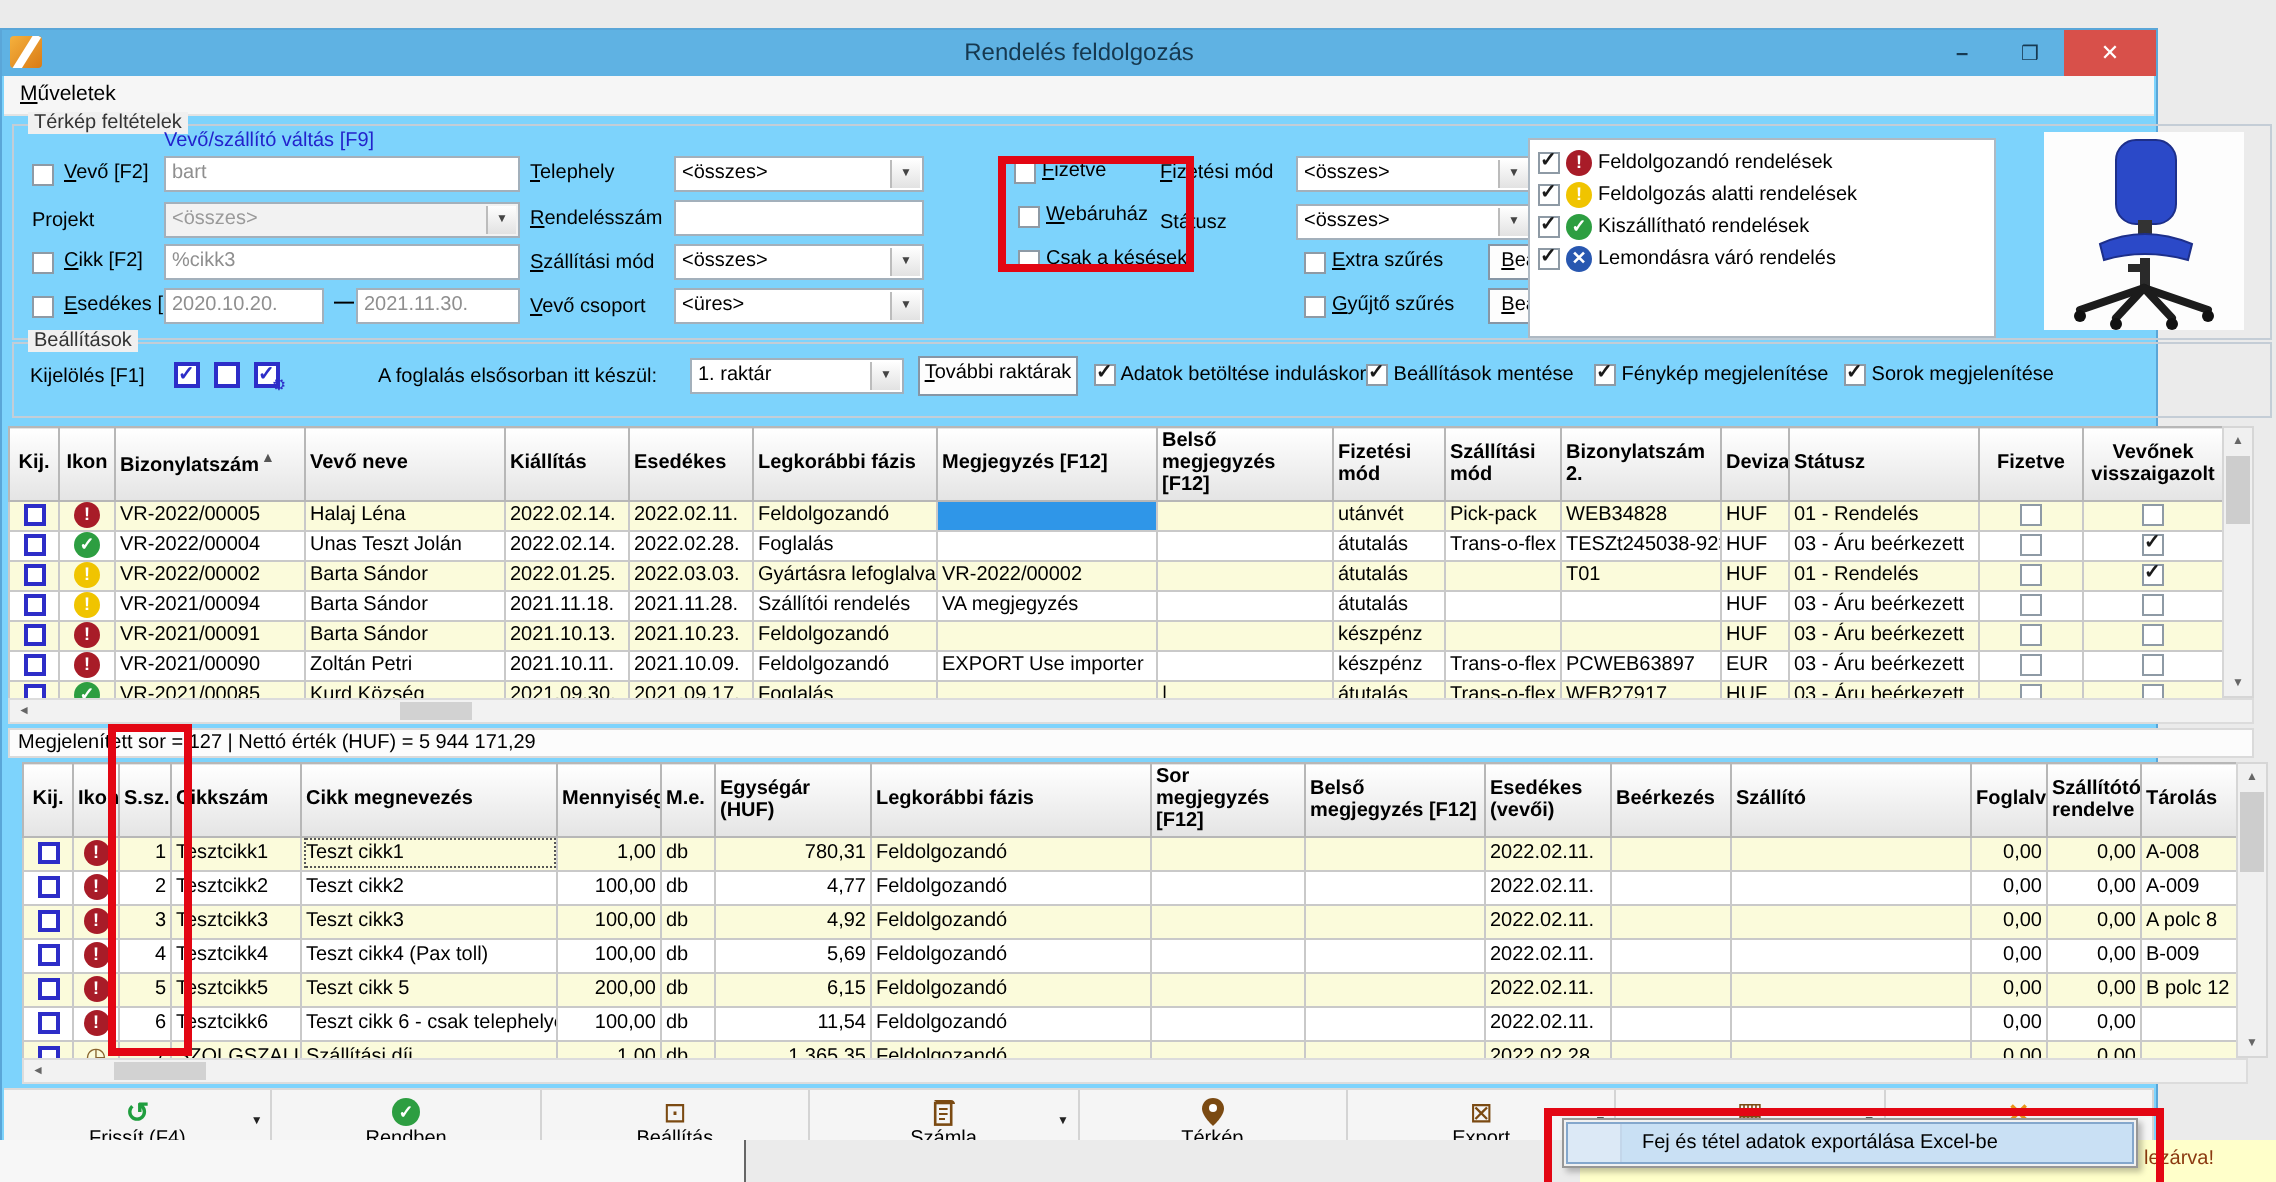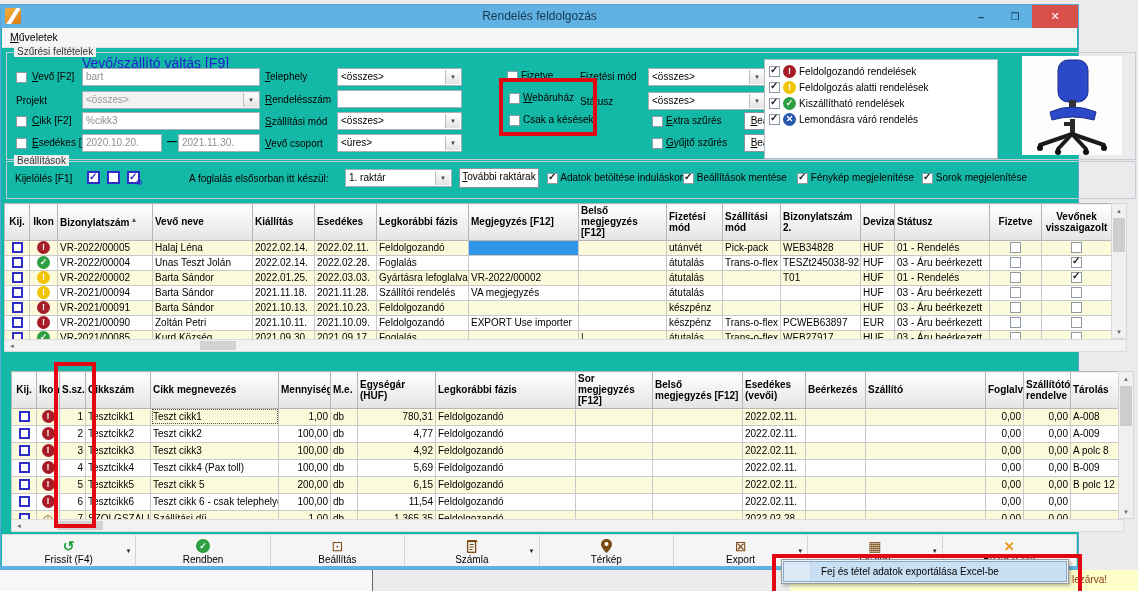--- a/index.html
+++ b/index.html
@@ -1,19 +1,19 @@
 <!DOCTYPE html>
 <html style="--rowalt: #fbfbdb; --titlebar: #5fb2e3;"><head>
 <meta charset="utf-8">
 <style>
   html,body{margin:0;padding:0}
   body{width:1138px;height:591px;position:relative;overflow:hidden;
        font-family:"Liberation Sans",sans-serif;font-size:10px;background:#ebebeb;color:#000}
   
-  .window{position:absolute;left:0;top:4px;width:1079px;height:566px;background:#14b8a6;
+  .window{position:absolute;left:0;top:14px;width:1079px;height:566px;background:#7dd3fc;
           border:1px solid #5aa6d8;box-sizing:border-box}
   .window::after{content:"";position:absolute;left:0;right:0;bottom:0;height:3px;background:#5fb2e3}
   .titlebar{position:absolute;left:0;top:0;right:0;height:23px;background:var(--titlebar,#5fb2e3)}
   .title{position:absolute;left:0;right:0;top:4px;text-align:center;color:#16384f;font-size:12px}
   .app-icon{position:absolute;left:4px;top:3px;width:16px;height:16px;border-radius:2px;
             background:linear-gradient(135deg,#f5b13d,#d97b16);overflow:hidden}
   .app-icon::after{content:"";position:absolute;left:6px;top:-2px;width:4px;height:22px;
             background:#fff;transform:rotate(32deg)}
   .win-btns{position:absolute;right:0;top:0;height:23px;display:flex}
   .win-btn{width:34px;height:23px;display:flex;align-items:center;justify-content:center;
@@ -23,21 +23,21 @@
   .ic-max::before{content:"❒";font-size:10px}
   .ic-x::before{content:"✕"}
   .menubar{position:absolute;left:1px;right:1px;top:23px;height:19px;background:#f6f6f6;
            border-bottom:1px solid #e3e3e3}
   .menu-item{display:inline-block;padding:3px 8px;font-size:10.5px}
   .hot::first-letter{text-decoration:underline}
   
   .group{position:absolute;border:1px solid #c4cdd6}
   .group-label{position:absolute;top:-7px;left:7px;background:#f0f0f0;padding:0 3px;font-size:10px;color:#333}
   .lbl{position:absolute;white-space:nowrap;font-size:10px}
-  .link{position:absolute;color:#2222cc;font-size:14px;white-space:nowrap;cursor:pointer}
+  .link{position:absolute;color:#2222cc;font-size:10px;white-space:nowrap;cursor:pointer}
   .input,.combo{position:absolute;height:18px;box-sizing:border-box;background:#fff;
         border:1px solid #a3b0bb;font-size:10px;line-height:16px;padding:0 3px;white-space:nowrap;overflow:hidden}
   .input.grey{color:#8f8f8f}
   .combo{padding-right:17px}
   .combo .arrow{position:absolute;right:1px;top:1px;bottom:1px;width:14px;
         background:linear-gradient(#fefefe,#e2e2e2);border-left:1px solid #bcbcbc;
         display:flex;align-items:center;justify-content:center}
   .combo .arrow::before{content:"▼";font-size:6px;color:#444}
   .combo.disabled{background:#f2f2f2;color:#9a9a9a}
   .cb{display:inline-block;width:11px;height:11px;background:#fff;border:1px solid #8e9aa5;
@@ -116,21 +116,21 @@
       <span class="win-btn ic-min"></span>
       <span class="win-btn ic-max"></span>
       <span class="win-btn close ic-x"></span>
     </span>
   </div>
   <div class="menubar">
     <span class="menu-item hot">Műveletek</span>
   </div>
 
   <div class="group" style="left:5px;top:47px;width:1128px;height:106px">
-    <span class="group-label">Szűrési feltételek</span>
+    <span class="group-label">Térkép feltételek</span>
 
     <span class="link" style="left:75px;top:2px">Vevő/szállító váltás [F9]</span>
 
     <span class="cb abs" style="left:9px;top:19px"></span>
     <span class="lbl hot" style="left:25px;top:18px">Vevő [F2]</span>
     <span class="input grey" style="left:75px;top:15px;width:178px">bart</span>
 
     <span class="lbl" style="left:9px;top:42px">Projekt</span>
     <span class="combo disabled" style="left:75px;top:38px;width:178px"><span>&lt;összes&gt;</span><span class="arrow"></span></span>
 
@@ -405,20 +405,21 @@
       <span class="sa sa-up"></span>
       <span class="sa sa-dn"></span>
       <span class="vthumb" style="top:14px"></span>
     </div>
   </div>
   <div class="hscroll" style="left:3px;top:334px;width:1123px">
     <span class="sa-l"></span>
     <span class="hthumb" style="left:195px;width:36px"></span>
   </div>
 
+  <div class="summary" style="left:3px;top:349px;width:1123px;height:15px">Megjelenített sor = 127 | Nettó érték (HUF) = 5 944 171,29</div>
 
   <div class="twrap" id="items-wrap" style="left:10px;top:366px;width:1123px;height:148px">
       <table class="grid items" style="width: 1107px;">
         <colgroup>
           <col style="width:25px">
           <col style="width:23px">
           <col style="width:26px">
           <col style="width:65px">
           <col style="width:128px">
           <col style="width:52px">

